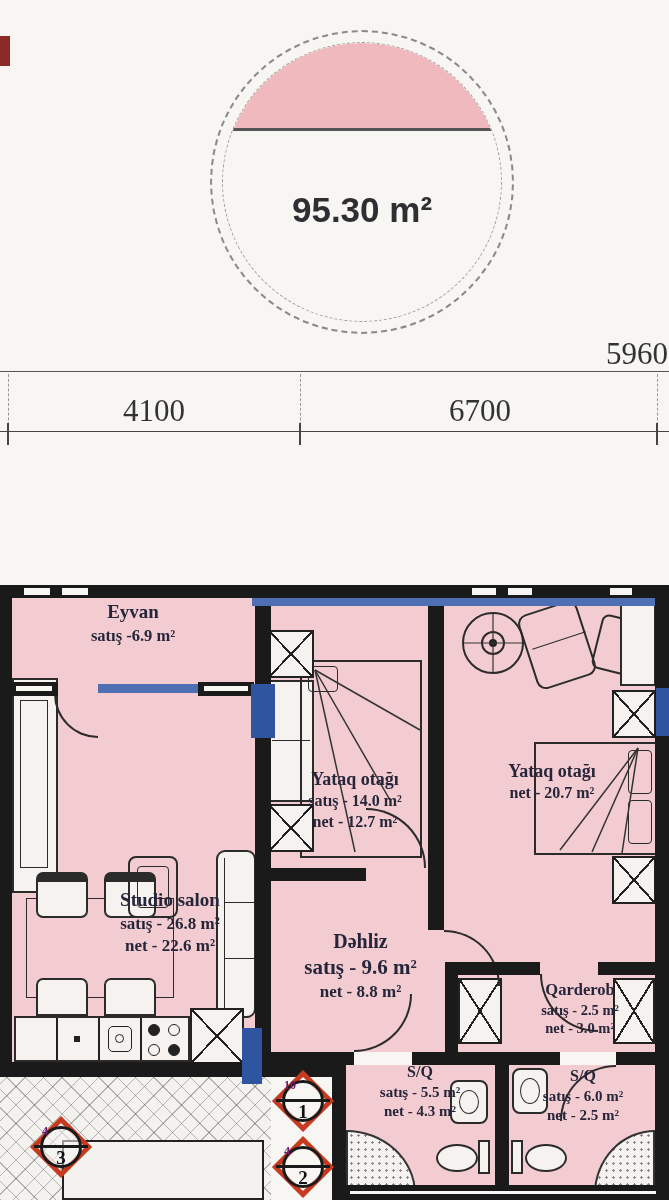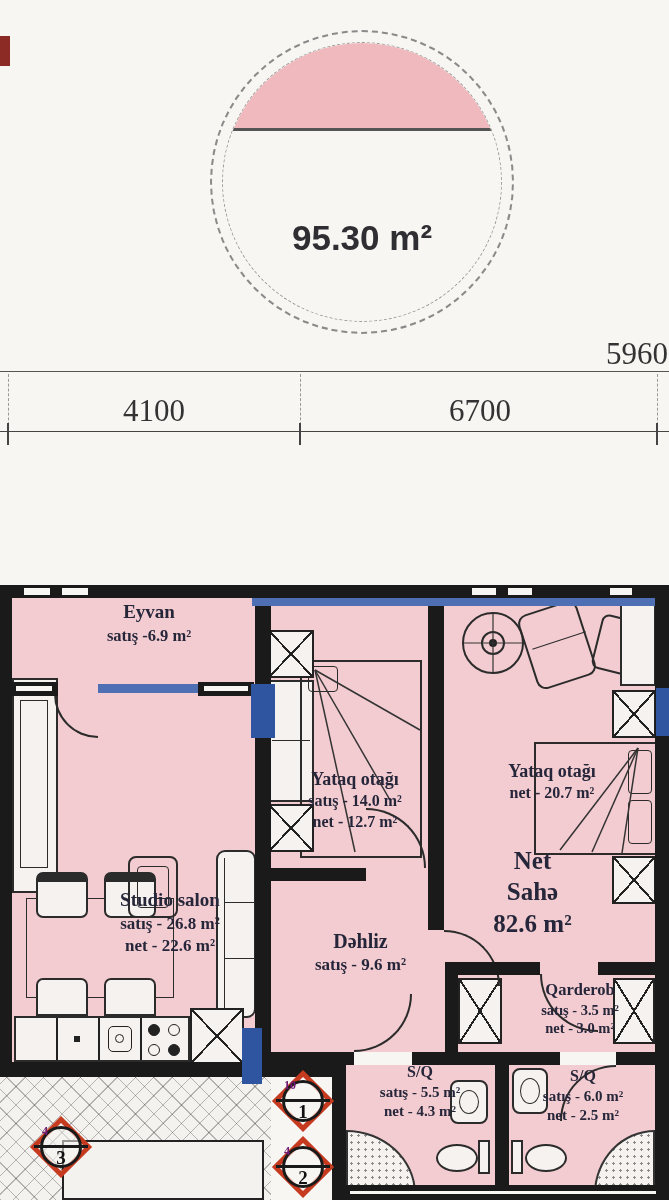--- a/index.html
+++ b/index.html
@@ -42,21 +42,21 @@
 <body>
 
 <div id="stage">
 
   <div class="abs" style="left:0;top:36px;width:10px;height:30px;background:#8c2b26;z-index:6;"></div>
 
   <div class="abs" style="left:210px;top:30px;width:304px;height:304px;border:2px dashed #8a8a8a;border-radius:50%;z-index:5;"></div>
   <div class="abs" style="left:222px;top:42px;width:280px;height:280px;border:1px dashed #9a9a9a;border-radius:50%;overflow:hidden;z-index:5;">
     <div class="abs" style="left:0;top:0;width:280px;height:88px;background:#f0b9bd;border-bottom:3px solid #555;"></div>
   </div>
-  <div class="abs badge" style="left:210px;top:190px;width:304px;height:46px;font-size:35px;margin-top:28px;">95.30 m²</div>
+  <div class="abs badge" style="left:210px;top:190px;width:304px;height:46px;font-size:35px;">95.30 m²</div>
 
   <div class="abs" style="left:0;top:371px;width:669px;border-top:1.5px solid #555;z-index:4;"></div>
   <div class="abs dimtxt" style="left:606px;top:336px;width:90px;height:36px;">5960</div>
 
   <div class="abs dash" style="left:8px;top:374px;height:56px;"></div>
   <div class="abs dash" style="left:300px;top:374px;height:56px;"></div>
   <div class="abs dash" style="left:657px;top:374px;height:56px;"></div>
 
   <div class="abs dimtxt" style="left:8px;top:393px;width:292px;height:36px;text-align:center;">4100</div>
   <div class="abs dimtxt" style="left:300px;top:393px;width:360px;height:36px;text-align:center;">6700</div>
@@ -193,21 +193,21 @@
     <line x1="315" y1="670" x2="355" y2="852" stroke="#333" stroke-width="1.5"></line>
     <line x1="315" y1="670" x2="390" y2="800" stroke="#333" stroke-width="1.5"></line>
     <line x1="315" y1="670" x2="420" y2="730" stroke="#333" stroke-width="1.5"></line>
     <line x1="638" y1="748" x2="560" y2="850" stroke="#333" stroke-width="1.5"></line>
     <line x1="638" y1="748" x2="592" y2="852" stroke="#333" stroke-width="1.5"></line>
     <line x1="638" y1="748" x2="622" y2="853" stroke="#333" stroke-width="1.5"></line>
     <line x1="464" y1="643" x2="522" y2="643" stroke="#333" stroke-width="1.2"></line>
     <line x1="493" y1="614" x2="493" y2="672" stroke="#333" stroke-width="1.2"></line>
   </svg>
 
-  <div class="abs rlabel" style="left:44px;top:600px;width:210px;">
+  <div class="abs rlabel" style="left:28px;top:600px;width:210px;">
     <span class="nm" style="font-size:19px;">Eyvan</span>
     <span class="ln" style="font-size:16.5px;">satış -6.9 m²</span>
   </div>
 
   <div class="abs rlabel" style="left:60px;top:888px;width:220px;">
     <span class="nm" style="font-size:19px;">Studio salon</span>
     <span class="ln" style="font-size:17px;">satış - 26.8 m²</span>
     <span class="ln" style="font-size:17px;">net - 22.6 m²</span>
   </div>
 
@@ -215,34 +215,30 @@
     <span class="nm" style="font-size:18px;">Yataq otağı</span>
     <span class="ln" style="font-size:16px;">satış - 14.0 m²</span>
     <span class="ln" style="font-size:16px;">net - 12.7 m²</span>
   </div>
 
   <div class="abs rlabel" style="left:462px;top:760px;width:180px;">
     <span class="nm" style="font-size:18px;">Yataq otağı</span>
     <span class="ln" style="font-size:16px;">net - 20.7 m²</span>
   </div>
 
-  <div class="abs rlabel" style="left:440px;top:845px;width:185px;line-height:1.25;">
-    <span class="nm" style="font-size:25px;">Net</span>
-    <span class="nm" style="font-size:25px;">Sahə</span>
-    <span class="nm" style="font-size:25px;">82.6 m²</span>
-  </div>
 
   <div class="abs rlabel" style="left:278px;top:928px;width:165px;">
     <span class="nm" style="font-size:20px;">Dəhliz</span>
-    <span class="ln" style="font-size:17px;">satış - 9.6 m²</span>
+    <span class="ln" style="font-size:21px;">satış - 9.6 m²</span>
+    <span class="ln" style="font-size:17px;">net - 8.8 m²</span>
   </div>
 
   <div class="abs rlabel" style="left:505px;top:980px;width:150px;line-height:1.25;">
     <span class="nm" style="font-size:16.5px;">Qarderob</span>
-    <span class="ln" style="font-size:14.5px;">satış - 3.5 m²</span>
+    <span class="ln" style="font-size:14.5px;">satış - 2.5 m²</span>
     <span class="ln" style="font-size:14.5px;">net - 3.0 m²</span>
   </div>
 
   <div class="abs rlabel" style="left:345px;top:1062px;width:150px;">
     <span class="nm" style="font-size:16px;">S/Q</span>
     <span class="ln" style="font-size:15px;">satış - 5.5 m²</span>
     <span class="ln" style="font-size:15px;">net - 4.3 m²</span>
   </div>
 
   <div class="abs rlabel" style="left:508px;top:1066px;width:150px;">

